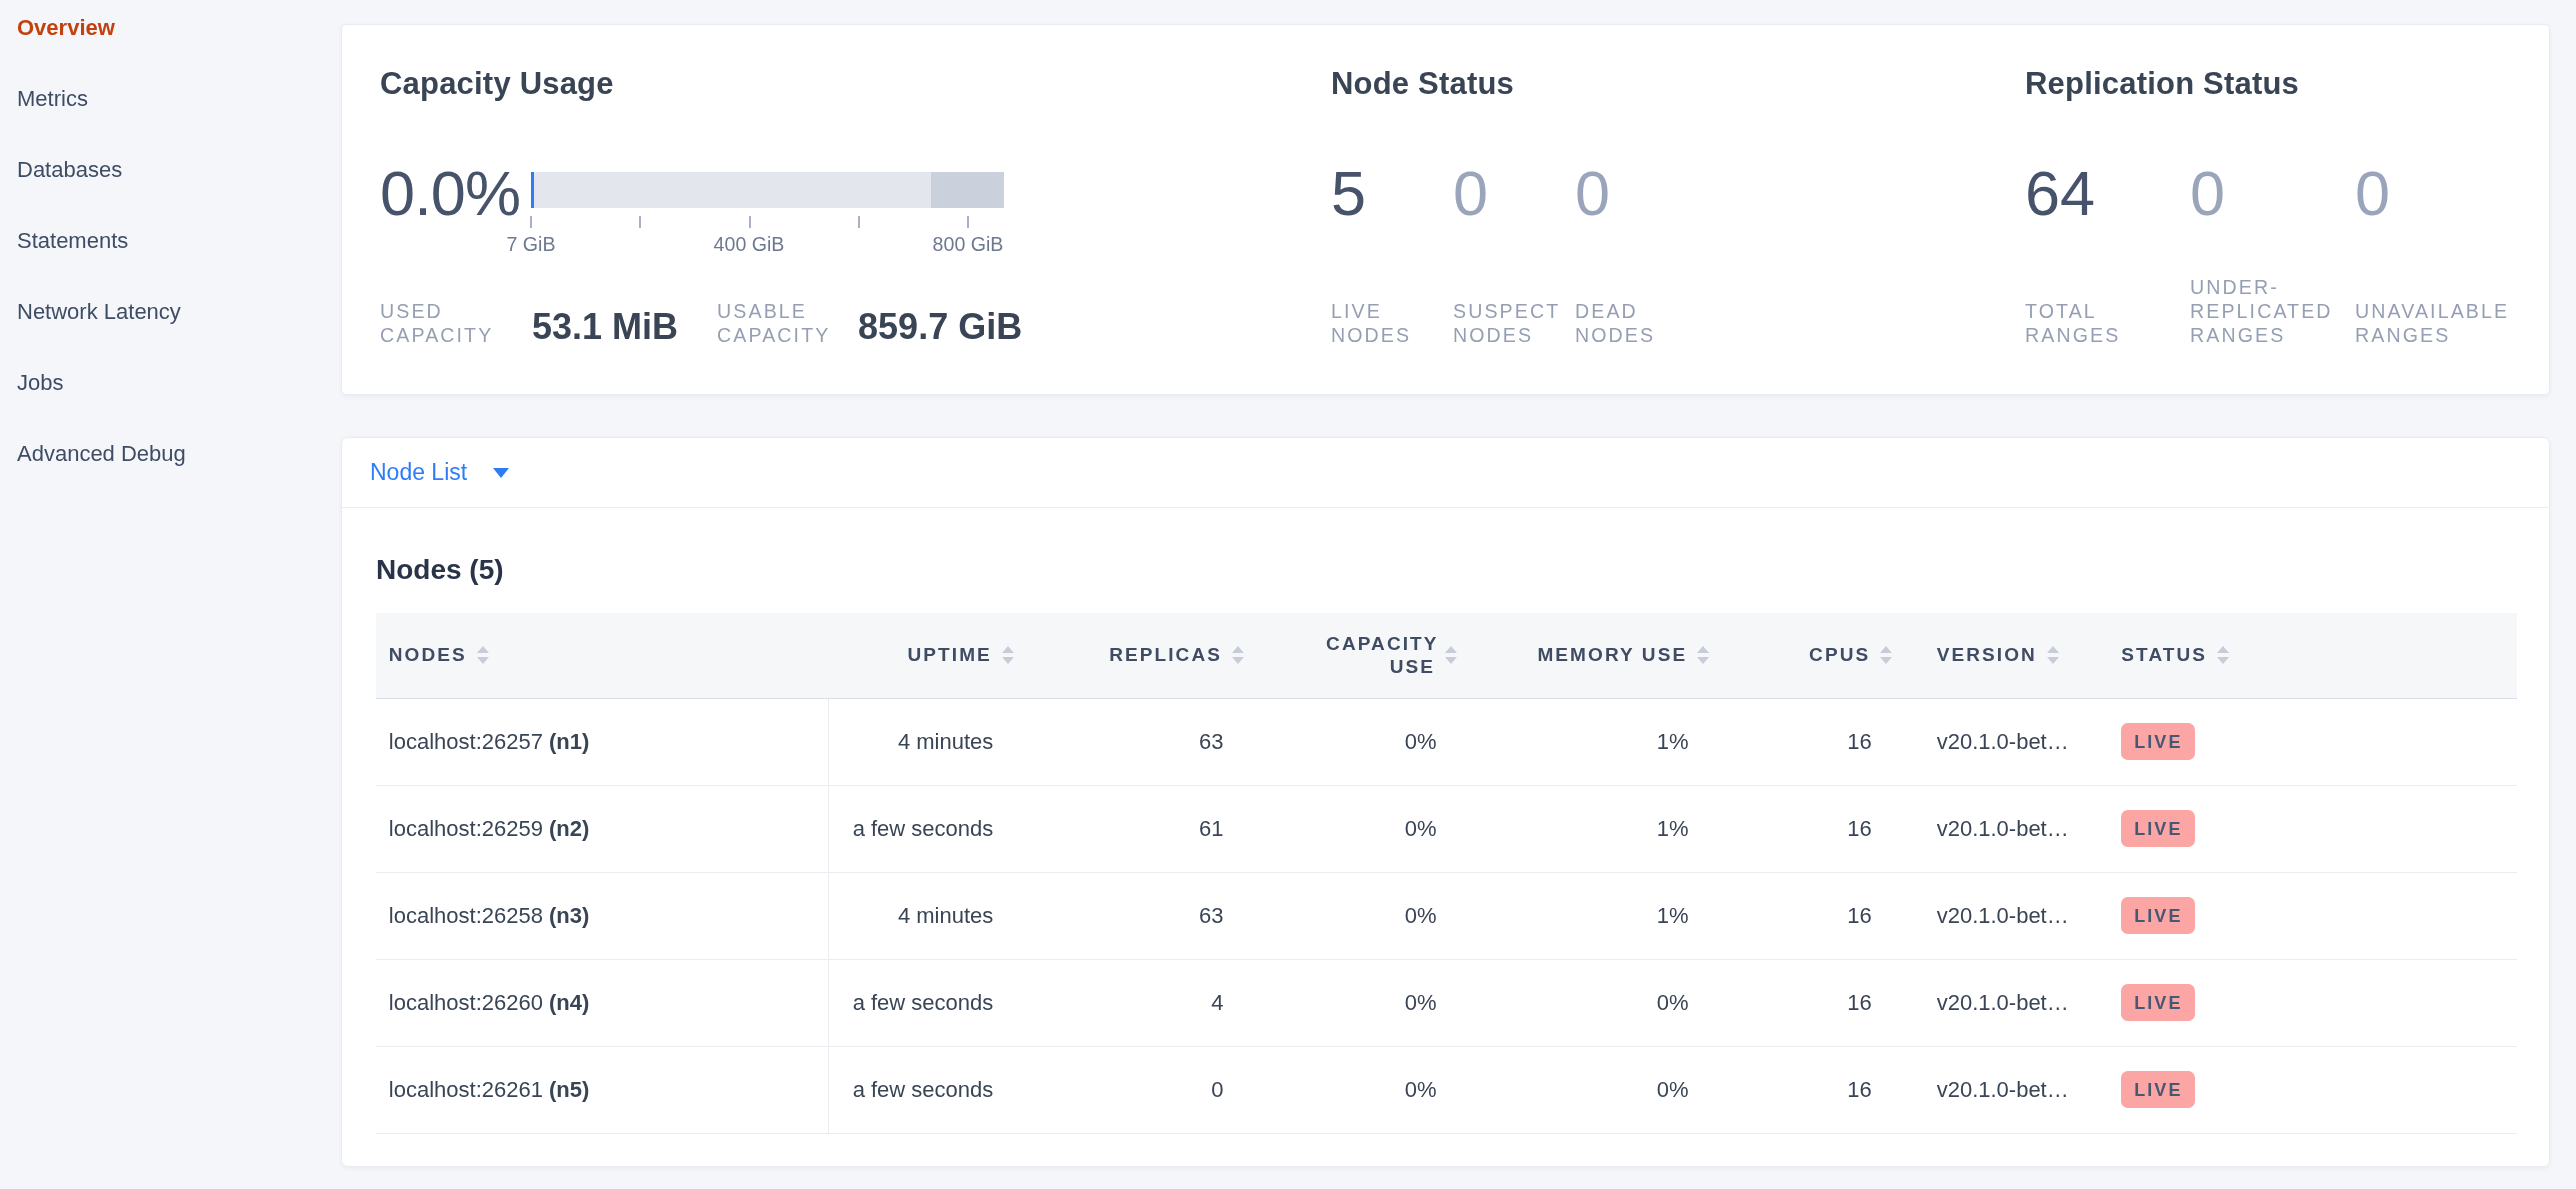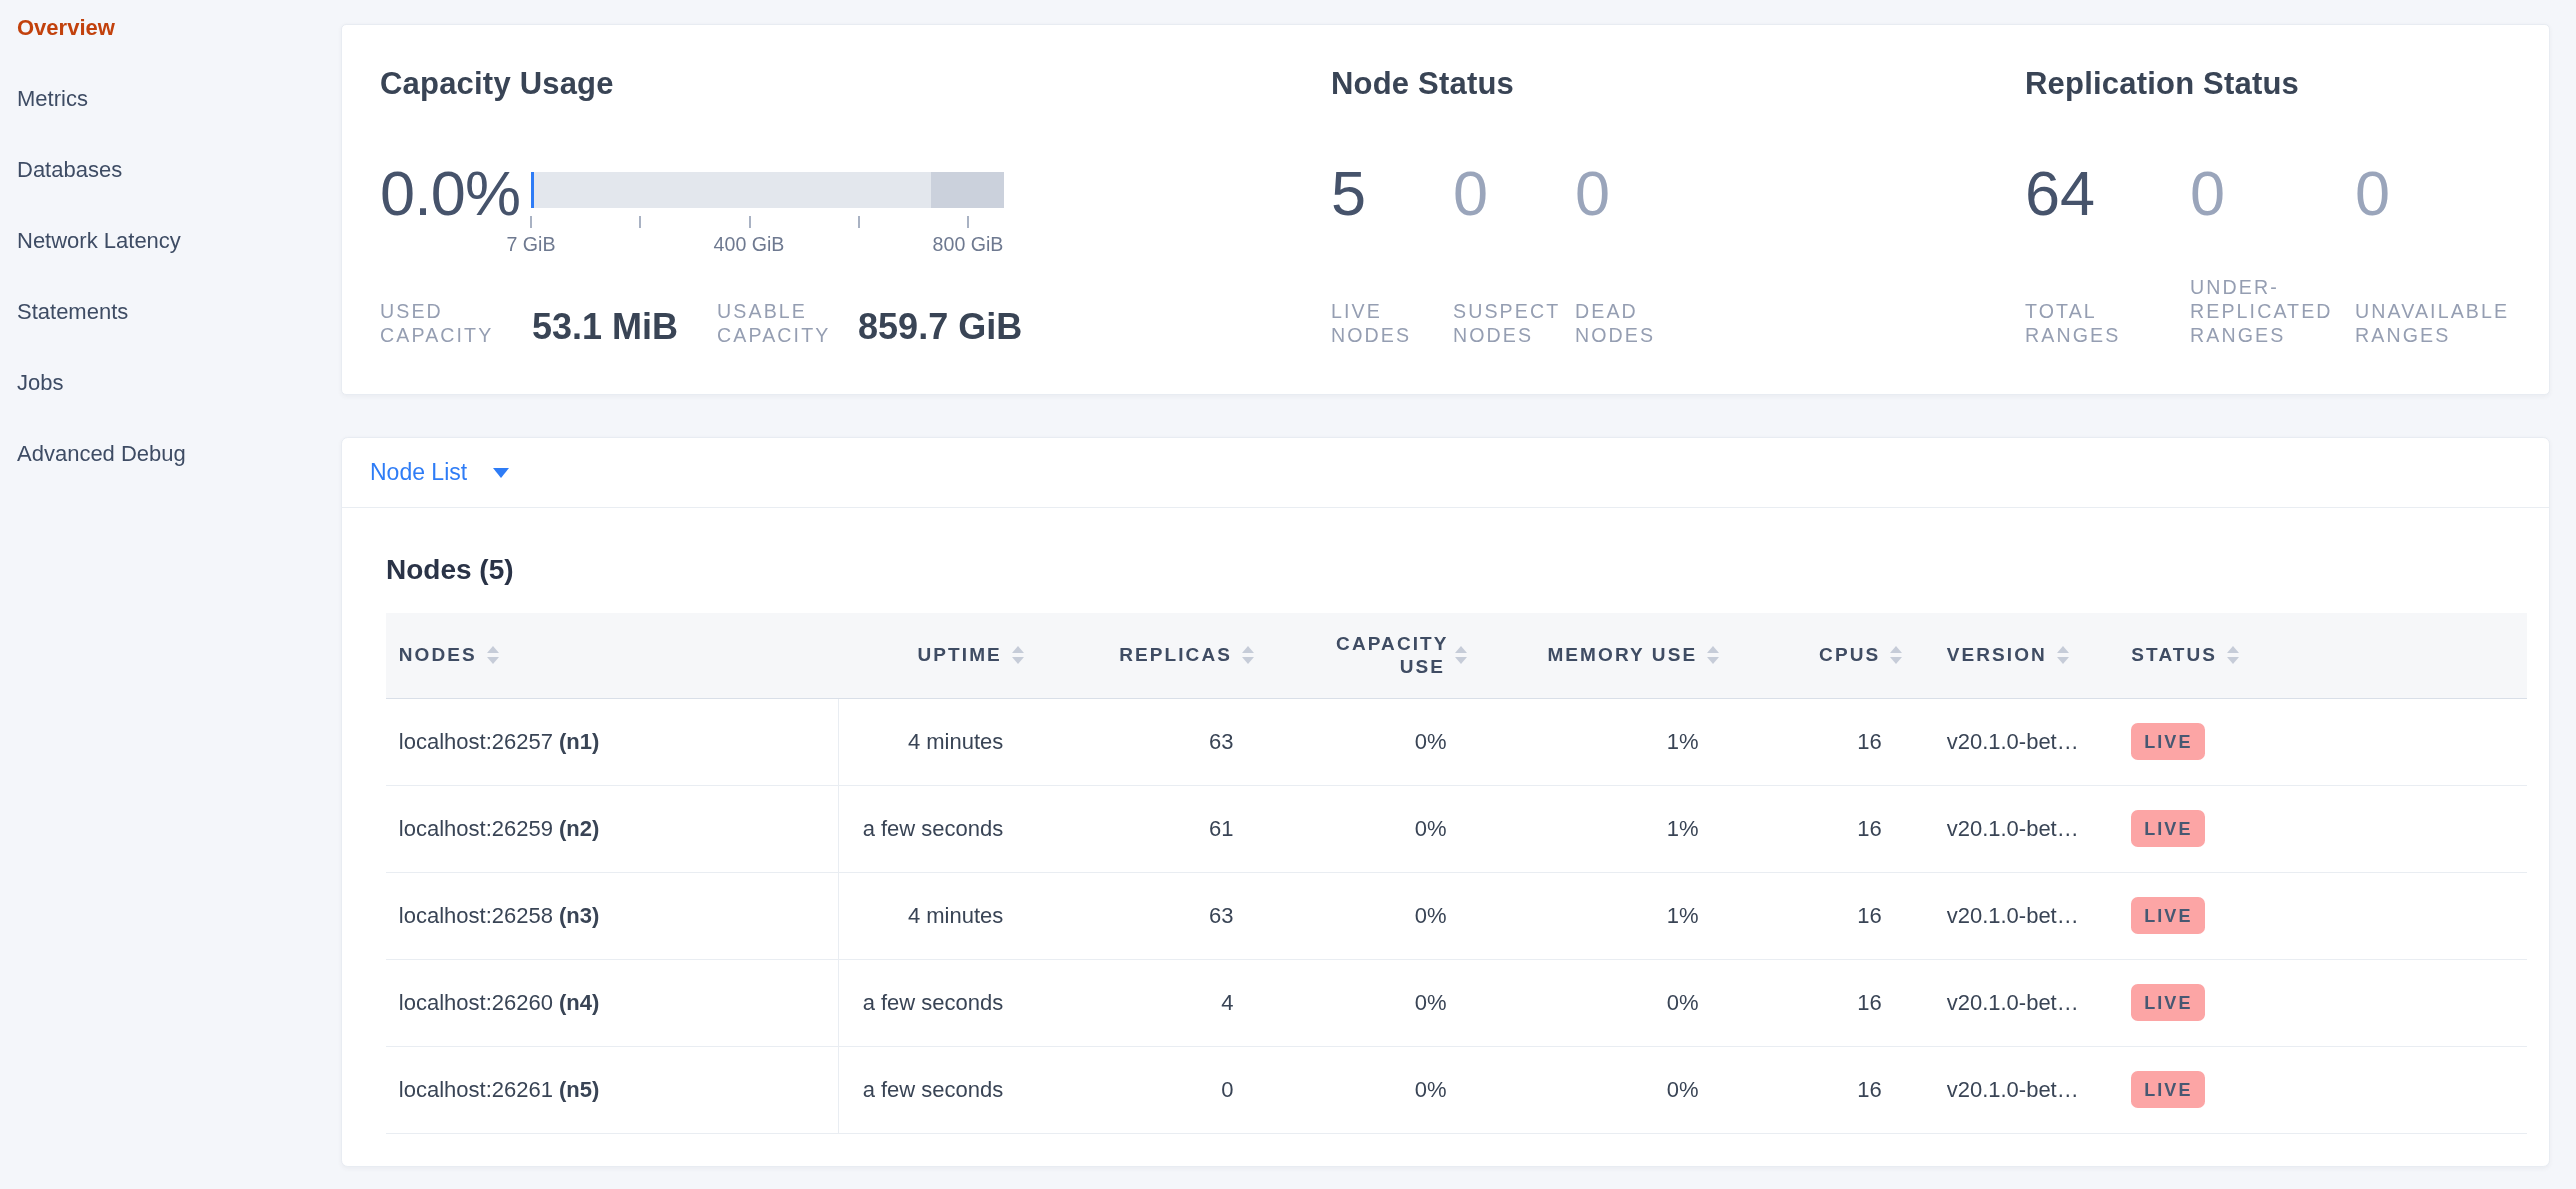--- a/index.html
+++ b/index.html
@@ -85,21 +85,21 @@
   #nodelist-bar {
     height:70px; border-bottom:1.7px solid #e9edf2;
     display:flex; align-items:center; padding-left:28px;
   }
   #nodelist-label { font-size:23px; color:#2e7cf6; cursor:pointer; }
   .caret {
     display:inline-block; width:0; height:0; margin-left:25.6px;
     border-left:8.5px solid transparent; border-right:8.5px solid transparent;
     border-top:10.2px solid #2e7cf6;
   }
-  #nodes-body { padding:0 30px 0 44px; }
+  #nodes-body { padding:0 30px 0 34px; }
   #nodes-body h3 { margin:46px 0 27px 0; font-size:28px; font-weight:700; color:#2a3347; }
 
   
   table { border-collapse:collapse; table-layout:fixed; width:2141px; }
   th {
     height:85px; background:#f6f7f9; border-bottom:1.7px solid #d9dfe8;
     font-size:19px; font-weight:700; letter-spacing:2.1px; color:#3f4c63;
     padding:0; cursor:pointer;
   }
   .th-inner { display:flex; align-items:center; padding:0 10.2px; }
@@ -136,22 +136,22 @@
     padding:9.4px 12.8px; border-radius:6.8px; line-height:1;
   }
 </style>
 </head>
 <body>
 
 <nav id="sidebar">
     <div class="nav-item active">Overview</div>
     <div class="nav-item">Metrics</div>
     <div class="nav-item">Databases</div>
+    <div class="nav-item">Statements</div>
     <div class="nav-item">Network Latency</div>
-    <div class="nav-item">Statements</div>
     <div class="nav-item">Jobs</div>
     <div class="nav-item">Advanced Debug</div>
   </nav>
 
 <section class="card" id="summary-card">
 
   <div class="sec" id="capacity-sec">
     <h2>Capacity Usage</h2>
     <div class="big-pct">0.0%</div>
     <div id="cap-bar">

